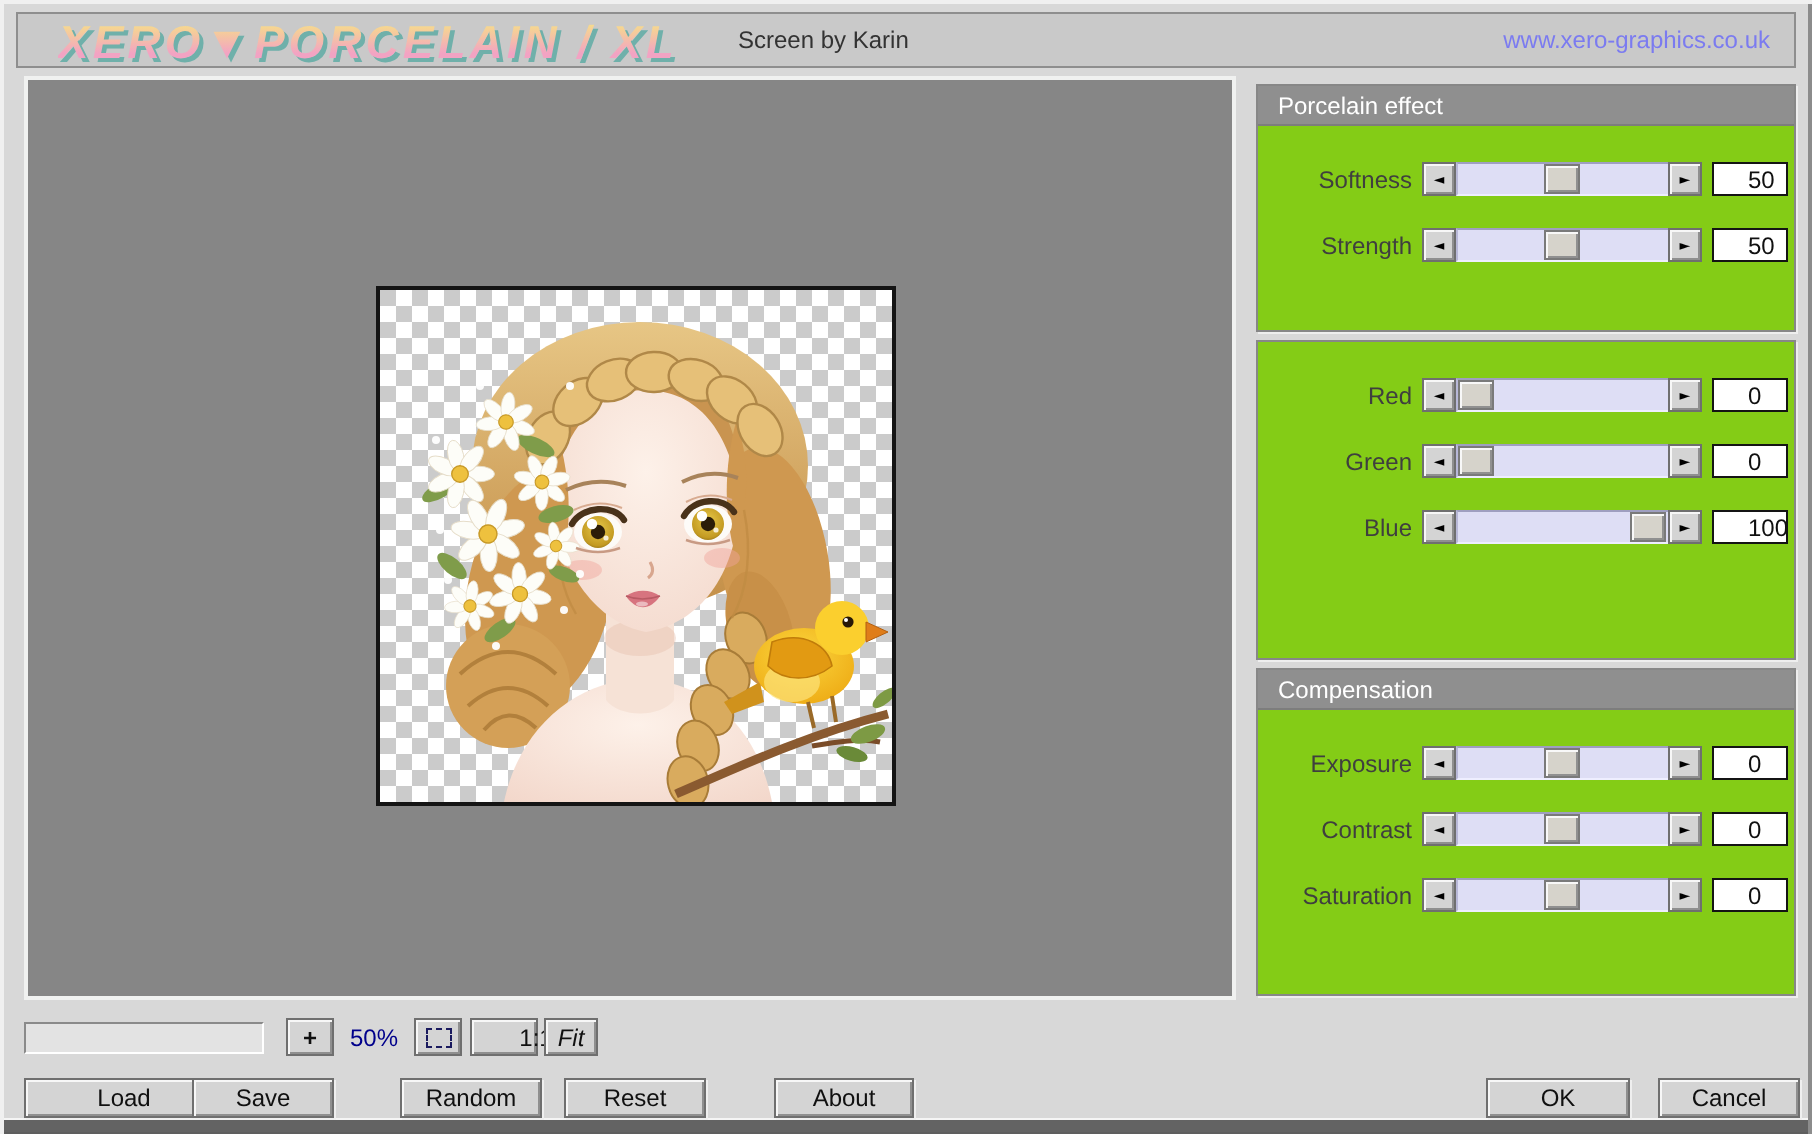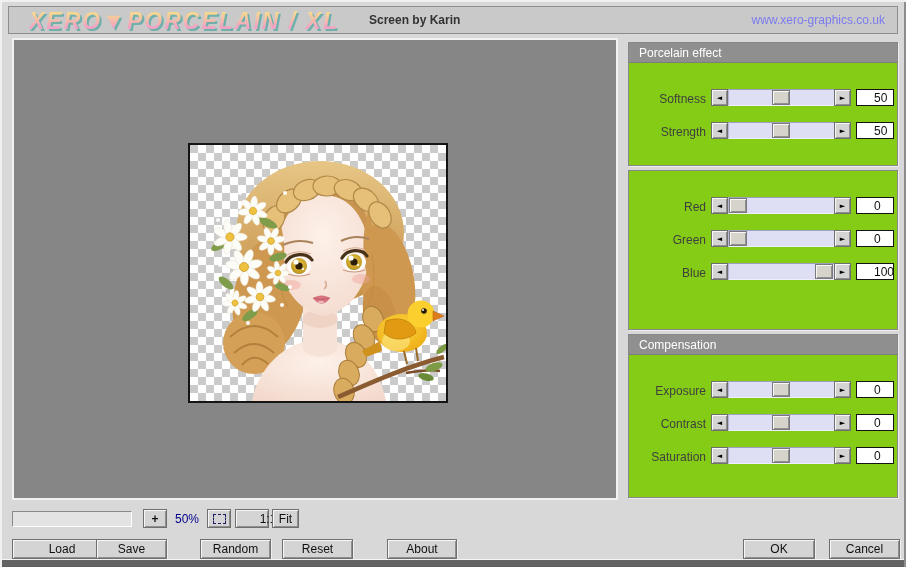--- a/index.html
+++ b/index.html
@@ -35,21 +35,21 @@
   .logo-main   { position: absolute; left: 0; top: 0; color: #f2a3c3; }
   @supports (-webkit-background-clip: text) {
     .logo-main {
       background: linear-gradient(#f6d98e 18%, #f2a3c3 72%);
       -webkit-background-clip: text; background-clip: text;
       color: transparent;
     }
   }
   .credit {
     position: absolute; left: 360px; top: 0; height: 38px;
-    line-height: 26px; font-size: 12px; font-weight: bold; color: #333;
+    line-height: 26px; font-size: 12px; font-weight: normal; color: #333;
   }
   .site-link {
     position: absolute; right: 12px; top: 0; height: 26px;
     line-height: 26px; font-size: 12px; color: #7b7bf0;
     text-decoration: none;
   }
   
   .preview {
     position: absolute; left: 12px; top: 38px;
     width: 606px; height: 462px;
@@ -72,21 +72,21 @@
   .g2 { top: 170px; height: 160px; }
   .g3 { top: 334px; height: 164px; }
   .group-header {
     height: 20px; line-height: 20px;
     background: #8f8f8f; color: #ffffff;
     font-size: 12px; padding-left: 10px;
     border-bottom: 1px solid #7d7d7d;
   }
   .group-body { padding-top: 10px; }
   .srow {
-    height: 33px; display: flex; align-items: flex-end;
+    height: 33px; display: flex; align-items: center;
   }
   .slabel {
     width: 77px; text-align: right; margin-right: 5px;
     font-size: 12px; color: #3f3f3f;
   }
   .arrow-btn {
     width: 17px; height: 17px;
     background: #d4d4d4;
     border: 1px solid #6f6f6f;
     box-shadow: inset 1px 1px 0 #f7f7f7, inset -1px -1px 0 #8f8f8f;
@@ -139,21 +139,21 @@
     position: absolute; left: 170px; top: 509px; width: 34px; height: 19px;
     display: flex; align-items: center; justify-content: center;
     font-size: 12px; color: #00008b;
   }
   .marquee-btn { left: 207px; width: 24px; }
   .marquee-glyph {
     width: 13px; height: 10px;
     border: 1px dashed #1a1a5e;
   }
   .one-one { left: 235px; width: 24px; padding-left: 32px; }
-  .fit     { left: 272px; width: 27px; }
+  .fit     { left: 272px; width: 27px; font-style: italic; }
   
   .btn {
     position: absolute; top: 539px; height: 20px;
     background: #d4d4d4;
     border: 1px solid #6f6f6f;
     box-shadow: inset 1px 1px 0 #f7f7f7, inset -1px -1px 0 #8f8f8f,
                 1px 1px 0 #efefef;
     font: 12px "Liberation Sans", sans-serif; color: #101010;
     display: flex; align-items: center; justify-content: center;
     cursor: default;

